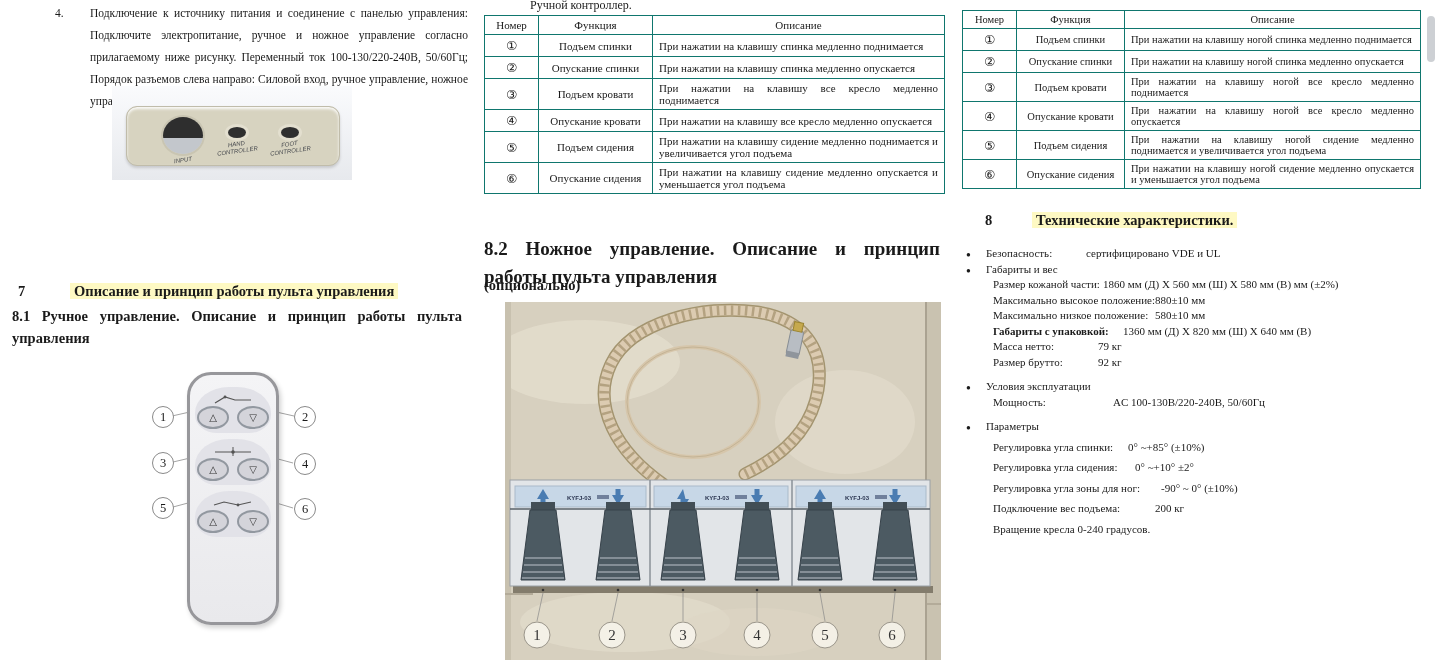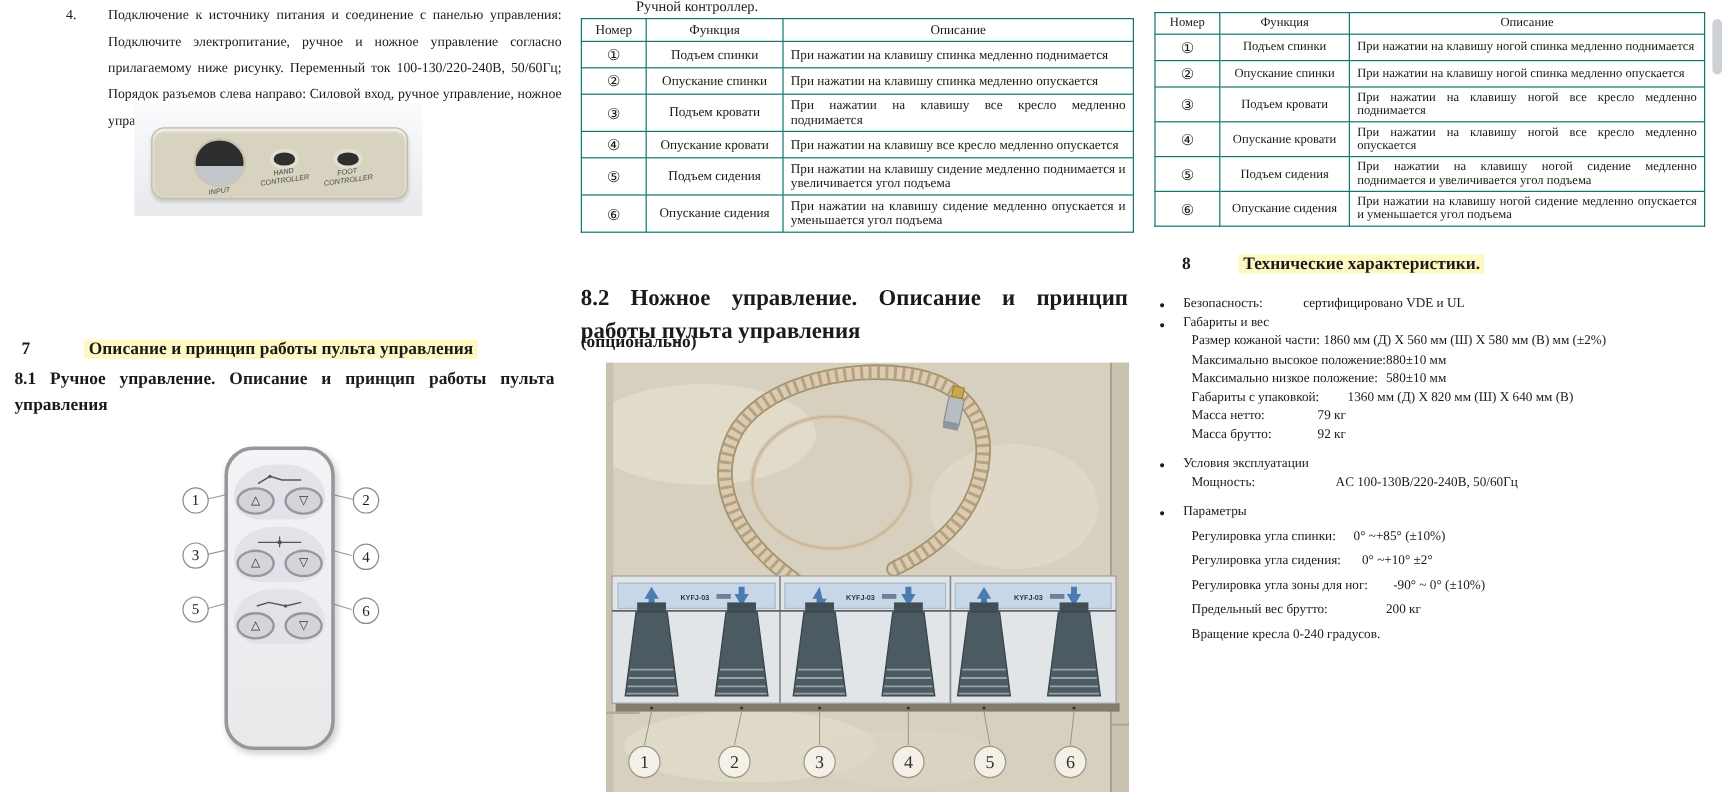--- a/index.html
+++ b/index.html
@@ -75,21 +75,21 @@
   
   #sec8{left:985px;top:212px;font-weight:bold;font-size:14.5px;}
   #sec8 .num{display:inline-block;width:47px;}
   #specs{left:962px;top:246px;width:472px;font-size:11px;line-height:15.5px;}
   .sline{position:relative;padding-left:31px;}
   .sline.b{padding-left:24px;}
   .sline.b::before{content:"●";position:absolute;left:4px;font-size:8px;top:1px;}
   .slabel{display:inline-block;}
   .sval{display:inline-block;}
   .lw100{min-width:100px;} .lw110{min-width:110px;} .lw162{min-width:162px;}
-  .lw130{min-width:130px;} .lw105{min-width:105px;} .lw120{min-width:120px;}
+  .lw130{min-width:130px;font-weight:bold;} .lw105{min-width:105px;} .lw120{min-width:120px;}
   .lw135{min-width:135px;} .lw142{min-width:142px;} .lw168{min-width:168px;}
   .gap{margin-top:9px;} .tall{margin-top:5px;}
 
   #scroll-thumb{left:1427px;top:16px;width:8px;height:46px;border-radius:4px;
       background:#cdd0d4;}
 
   .pict{display:block;margin:0 auto 1px;}
 </style>
 </head>
 <body>
@@ -407,24 +407,24 @@
 </div>
 
 <div id="specs" class="abs">
   <div class="sline b"><span class="slabel lw100">Безопасность:</span><span class="sval">сертифицировано VDE и UL</span></div>
   <div class="sline b"><span class="slabel">Габариты и вес</span></div>
   <div class="sline"><span class="slabel lw110">Размер кожаной части:</span><span class="sval">1860 мм (Д) X 560 мм (Ш) X 580 мм (В) мм (±2%)</span></div>
   <div class="sline"><span class="slabel lw162">Максимально высокое положение:</span><span class="sval">880±10 мм</span></div>
   <div class="sline"><span class="slabel lw162">Максимально низкое положение:</span><span class="sval">580±10 мм</span></div>
   <div class="sline"><span class="slabel lw130">Габариты с упаковкой:</span><span class="sval">1360 мм (Д) X 820 мм (Ш) X 640 мм (В)</span></div>
   <div class="sline"><span class="slabel lw105">Масса нетто:</span><span class="sval">79 кг</span></div>
-  <div class="sline"><span class="slabel lw105">Масса брутто:</span><span class="sval">92 кг</span></div>
+  <div class="sline"><span class="slabel lw105">Размер брутто:</span><span class="sval">92 кг</span></div>
   <div class="sline b gap"><span class="slabel">Условия эксплуатации</span></div>
   <div class="sline"><span class="slabel lw120">Мощность:</span><span class="sval">AC 100-130В/220-240В, 50/60Гц</span></div>
   <div class="sline b gap"><span class="slabel">Параметры</span></div>
   <div class="sline tall"><span class="slabel lw135">Регулировка угла спинки:</span><span class="sval">0° ~+85° (±10%)</span></div>
   <div class="sline tall"><span class="slabel lw142">Регулировка угла сидения:</span><span class="sval">0° ~+10° ±2°</span></div>
   <div class="sline tall"><span class="slabel lw168">Регулировка угла зоны для ног:</span><span class="sval">-90° ~ 0° (±10%)</span></div>
-  <div class="sline tall"><span class="slabel lw162">Предельный вес брутто:</span><span class="sval">200 кг</span></div>
+  <div class="sline tall"><span class="slabel lw162">Подключение вес подъема:</span><span class="sval">200 кг</span></div>
   <div class="sline tall"><span class="slabel">Вращение кресла 0-240 градусов.</span></div>
 </div>
 
 <div id="scroll-thumb" class="abs"></div>
 
 </body></html>

